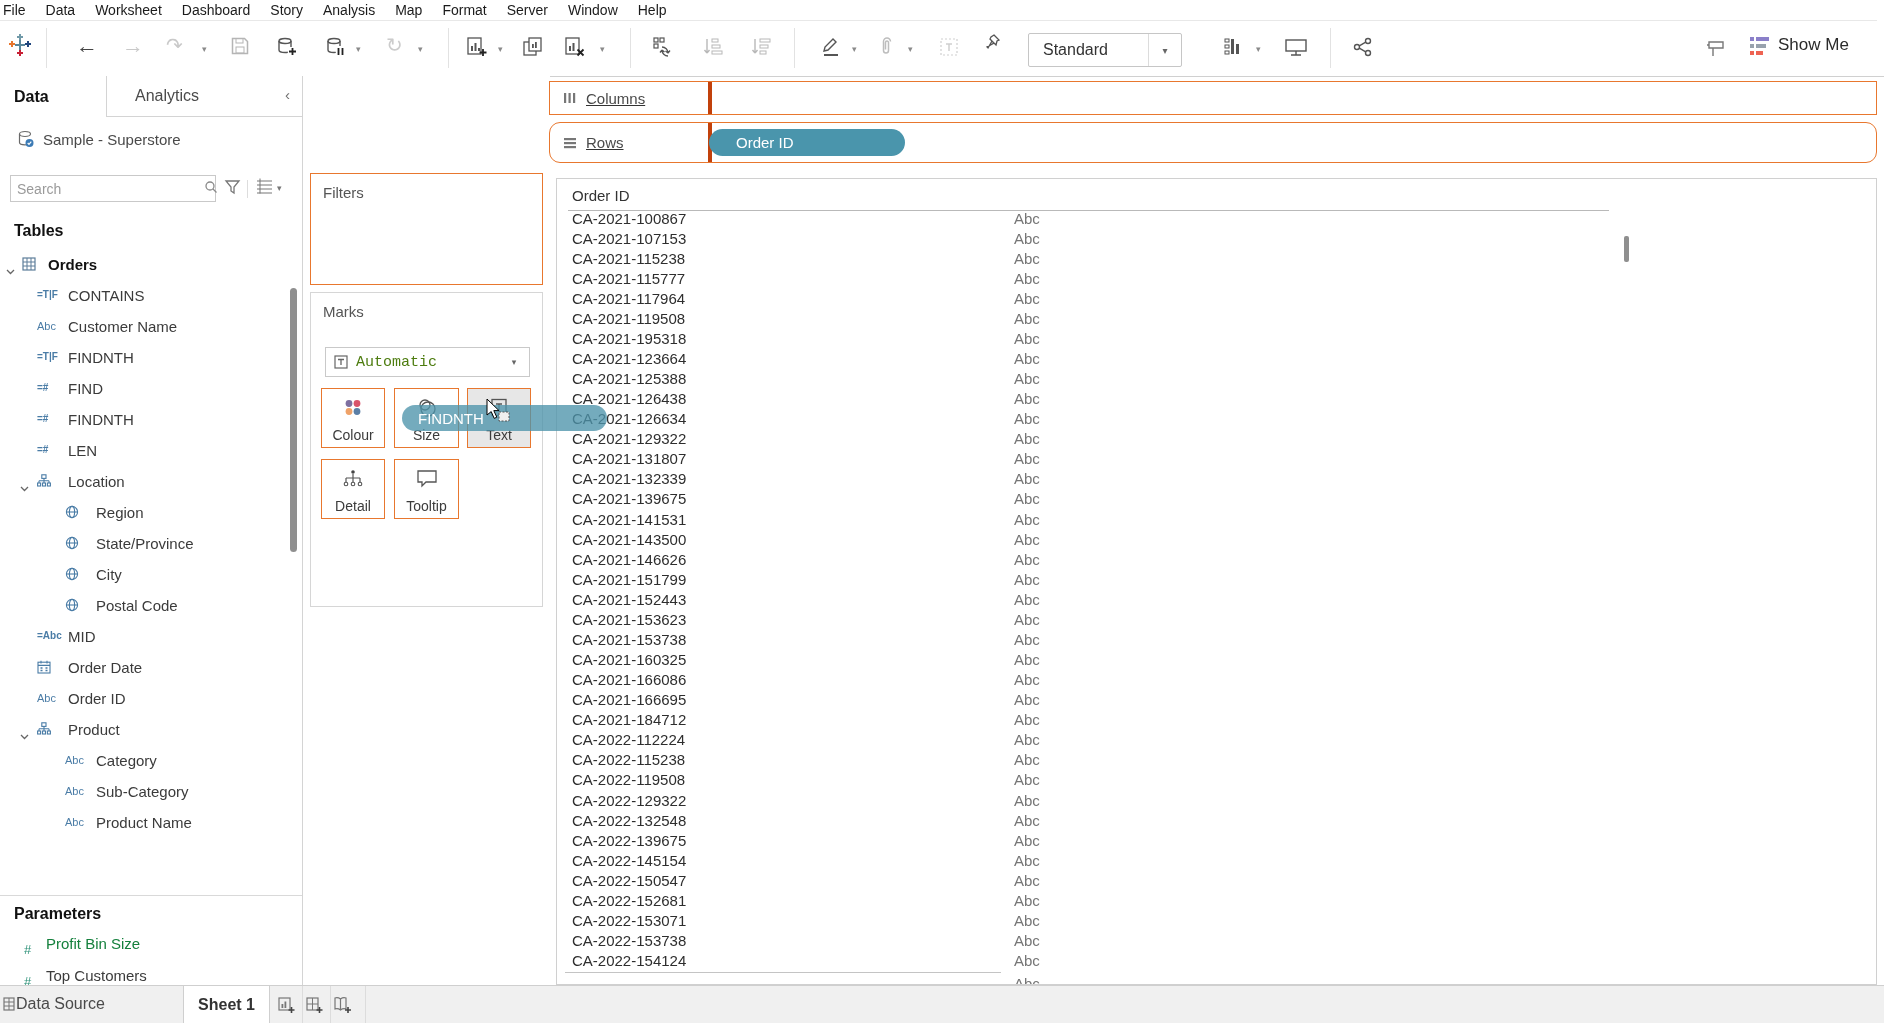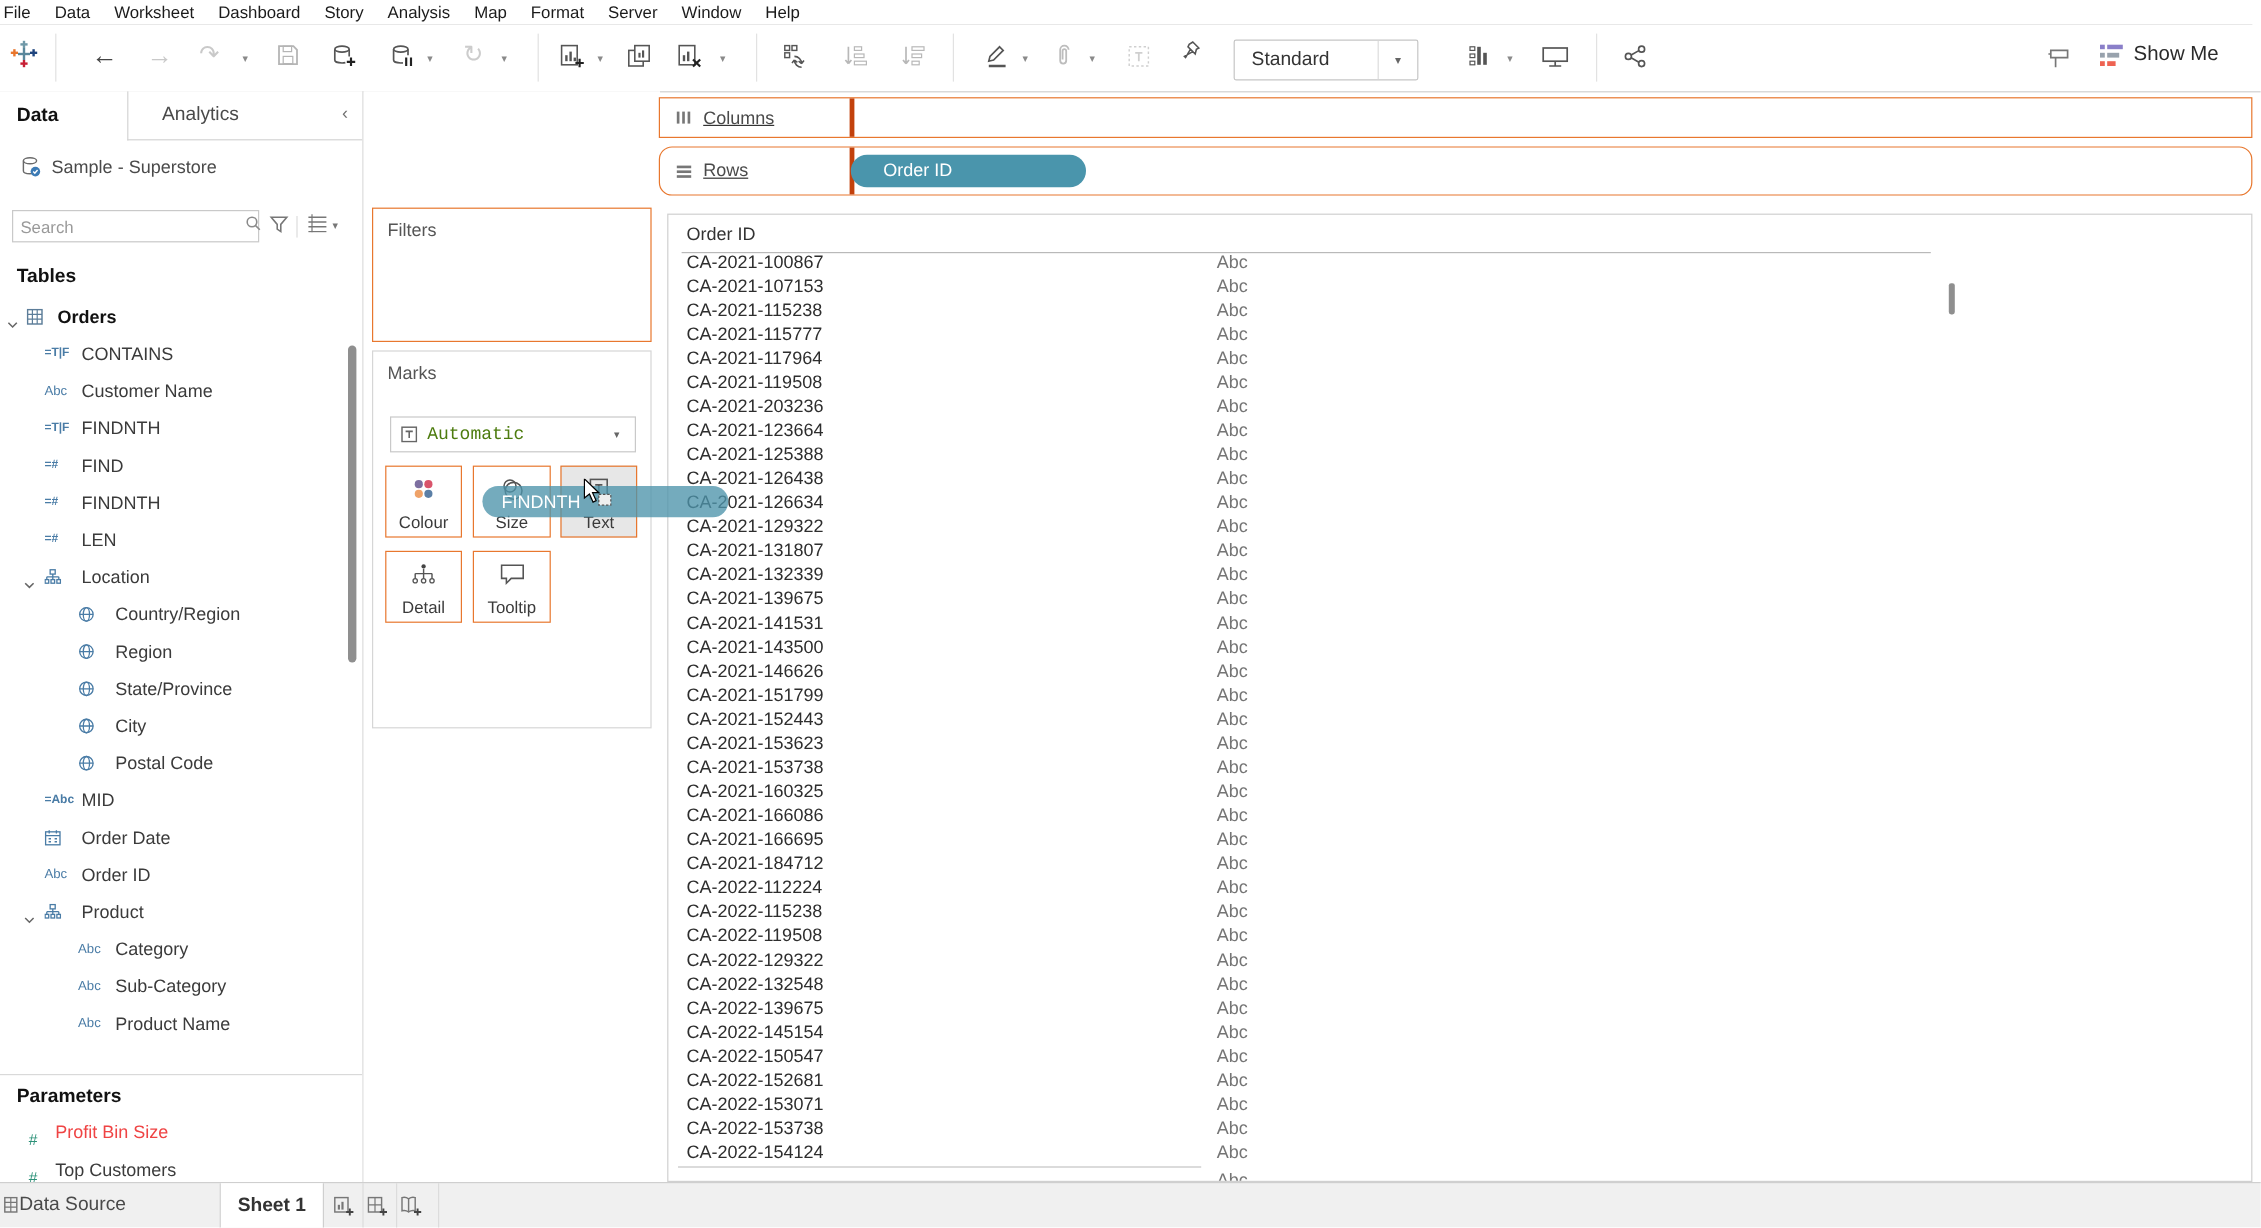--- a/index.html
+++ b/index.html
@@ -387,32 +387,20 @@
       <div class="field-row">
         <span style="position:absolute;left:65px;top:0">
           <span class="ficon"><svg width="14" height="14" viewBox="0 0 14 14">
               <g fill="none" stroke="#4a7ca6" stroke-width="1.1">
                 <circle cx="7" cy="7" r="5.6"></circle>
                 <ellipse cx="7" cy="7" rx="2.6" ry="5.6"></ellipse>
                 <path d="M1.4 7 h11.2"></path>
               </g>
             </svg></span>
         </span>
-        <span class="lbl " style="left:96px">Country/Region</span>
-      </div>
-      <div class="field-row">
-        <span style="position:absolute;left:65px;top:0">
-          <span class="ficon"><svg width="14" height="14" viewBox="0 0 14 14">
-              <g fill="none" stroke="#4a7ca6" stroke-width="1.1">
-                <circle cx="7" cy="7" r="5.6"></circle>
-                <ellipse cx="7" cy="7" rx="2.6" ry="5.6"></ellipse>
-                <path d="M1.4 7 h11.2"></path>
-              </g>
-            </svg></span>
-        </span>
         <span class="lbl " style="left:96px">Region</span>
       </div>
       <div class="field-row">
         <span style="position:absolute;left:65px;top:0">
           <span class="ficon"><svg width="14" height="14" viewBox="0 0 14 14">
               <g fill="none" stroke="#4a7ca6" stroke-width="1.1">
                 <circle cx="7" cy="7" r="5.6"></circle>
                 <ellipse cx="7" cy="7" rx="2.6" ry="5.6"></ellipse>
                 <path d="M1.4 7 h11.2"></path>
               </g>
@@ -505,21 +493,21 @@
       </div>
     </div>
   <div class="side-scroll"></div>
   <div class="params-panel">
     <div class="params-header">Parameters</div>
     <div id="params">
         <div class="param-row" style="top: 33px;">
           <span style="position:absolute;left:24px;top:4px">
             <span class="fic fic-param">#</span>
           </span>
-          <span style="position:absolute;left:46px;top:6px;font-size:15px;color:#ef4444">Profit Bin Size</span>
+          <span style="position:absolute;left:46px;top:6px;font-size:15px;color:#15803d">Profit Bin Size</span>
         </div>
         <div class="param-row" style="top: 65px;">
           <span style="position:absolute;left:24px;top:4px">
             <span class="fic fic-param">#</span>
           </span>
           <span style="position:absolute;left:46px;top:6px;font-size:15px;color:#3b3b3b">Top Customers</span>
         </div>
       </div>
   </div>
 </div>
@@ -646,21 +634,21 @@
       </div>
       <div class="data-row" style="top: 109.78px;">
         <span class="cell-id">CA-2021-117964</span>
         <span class="cell-abc">Abc</span>
       </div>
       <div class="data-row" style="top: 129.85px;">
         <span class="cell-id">CA-2021-119508</span>
         <span class="cell-abc">Abc</span>
       </div>
       <div class="data-row" style="top: 149.92px;">
-        <span class="cell-id">CA-2021-203236</span>
+        <span class="cell-id">CA-2021-195318</span>
         <span class="cell-abc">Abc</span>
       </div>
       <div class="data-row" style="top: 169.99px;">
         <span class="cell-id">CA-2021-123664</span>
         <span class="cell-abc">Abc</span>
       </div>
       <div class="data-row" style="top: 190.06px;">
         <span class="cell-id">CA-2021-125388</span>
         <span class="cell-abc">Abc</span>
       </div>

